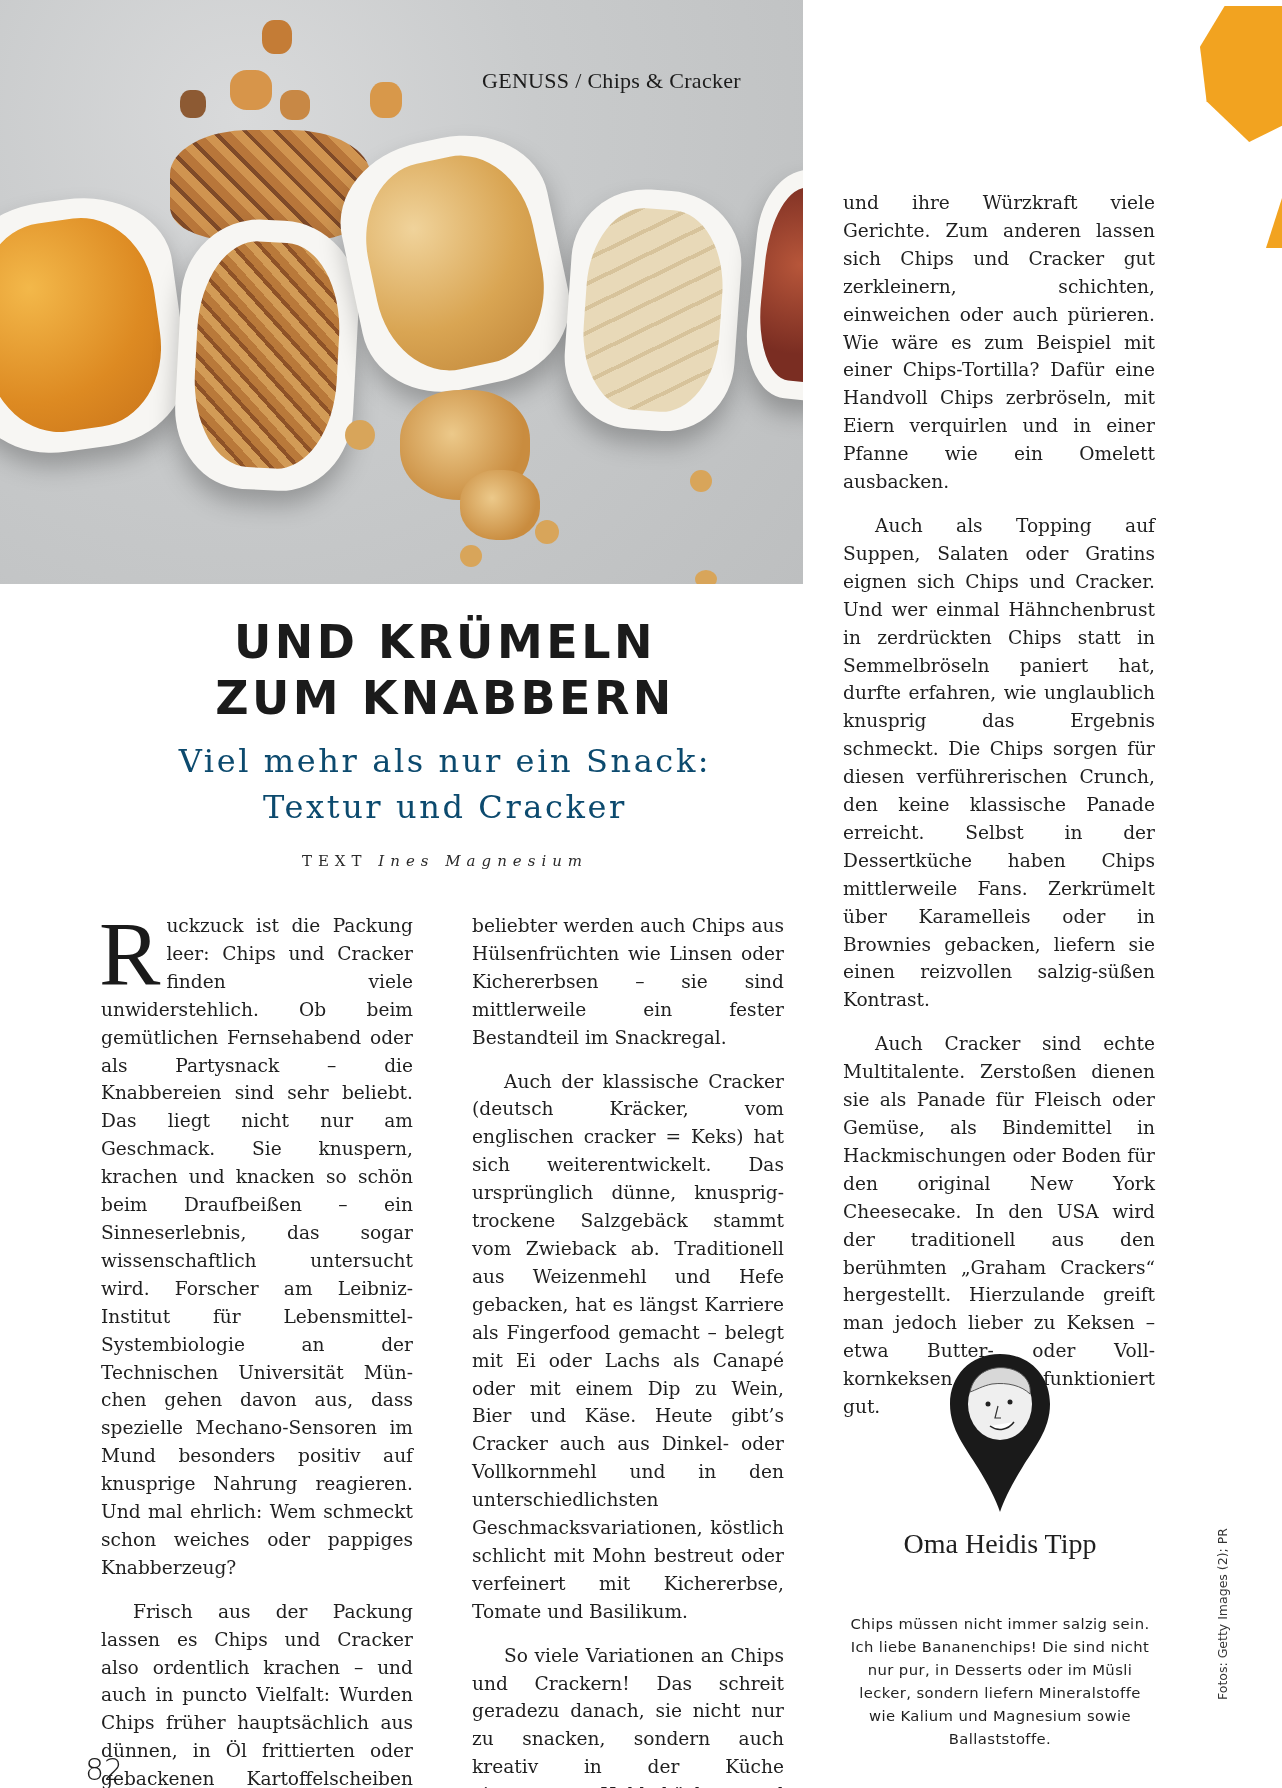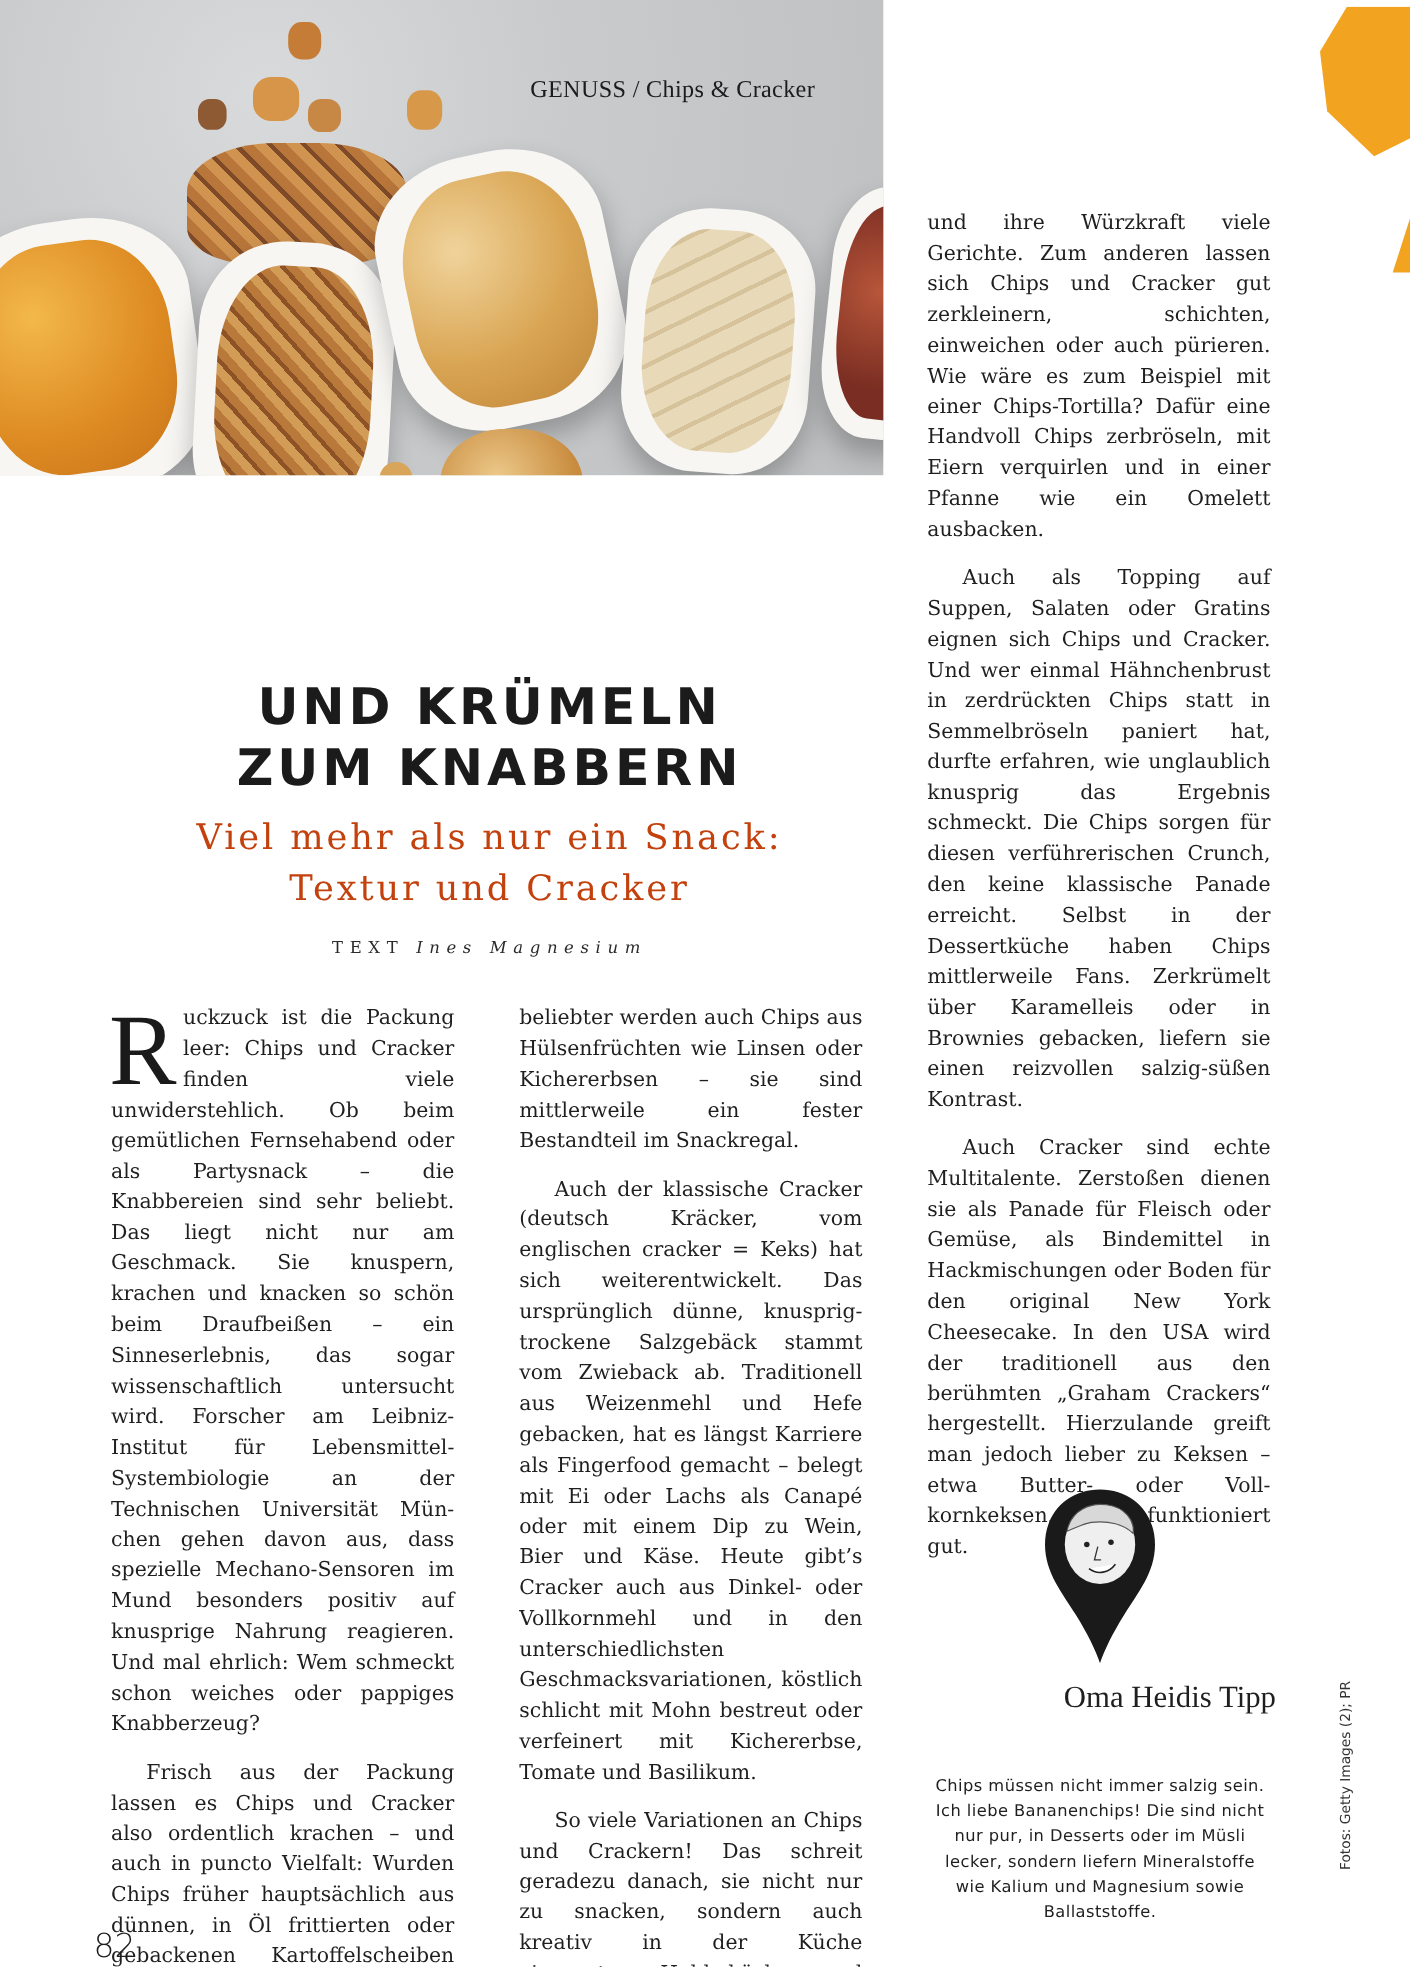--- a/index.html
+++ b/index.html
@@ -2,21 +2,21 @@
 <html><head>
 <meta charset="utf-8">
 <style>
   html, body { margin: 0; padding: 0; }
   body {
     width: 1282px; height: 1788px; position: relative; overflow: hidden;
     background: #ffffff; color: #1e1e1e;
     font-family: "DejaVu Serif", "Liberation Serif", serif;
   }
   .photo {
-    position: absolute; left: 0; top: 0; width: 803px; height: 432px; overflow: hidden;
+    position: absolute; left: 0; top: 0; width: 803px; height: 584px; overflow: hidden;
     background:
       radial-gradient(ellipse 60px 40px at 120px 300px, rgba(0,0,0,0.06), transparent),
       radial-gradient(circle at 30% 20%, #d9dadb 0%, #c9cbcc 40%, #bdbfc0 100%);
   }
   .bowl {
     position: absolute; background: #f7f6f3; border-radius: 44% 44% 40% 40% / 30% 30% 30% 30%;
     box-shadow: 0 14px 24px rgba(0,0,0,0.25);
     overflow: hidden;
   }
   .bowl .fill { position: absolute; left: 10%; top: 8%; width: 80%; height: 84%; border-radius: 40%; }
@@ -33,21 +33,21 @@
   .corner-chip { position: absolute; background: #f2a320; box-shadow: 0 2px 4px rgba(0,0,0,0.08); }
 
   .headline {
     position: absolute; left: 80px; width: 730px; top: 614px; text-align: center;
     font-family: "DejaVu Sans", sans-serif; font-weight: bold; font-size: 46px;
     letter-spacing: 3.5px; line-height: 56px; color: #1b1b1b;
   }
   .subtitle {
     position: absolute; left: 80px; width: 730px; top: 738px; text-align: center;
     font-family: "DejaVu Serif", serif; font-weight: 300; font-size: 32px;
-    letter-spacing: 2.6px; line-height: 46px; color: #c2410c;
+    letter-spacing: 2.6px; line-height: 46px; color: #0c4a6e;
   }
   .byline {
     position: absolute; left: 80px; width: 730px; top: 852px; text-align: center;
     font-size: 15px; letter-spacing: 6px; color: #2a2a2a;
   }
   .byline .name { font-style: italic; }
 
   .col {
     position: absolute; font-family: "DejaVu Serif", serif; font-size: 18.6px; line-height: 27.9px;
     text-align: justify; hyphens: manual; color: #1f1f1f;
@@ -61,21 +61,21 @@
     float: left; font-size: 92px; line-height: 76px; margin: 4px 6px 0 -2px;
     font-family: "Liberation Serif", serif; color: #1a1a1a;
   }
   .end-mark {
     display: inline-block; width: 12px; height: 12px; border-radius: 50%; background: #1a1a1a;
     float: right; margin-top: 8px;
   }
 
   .tip-pin { position: absolute; left: 948px; top: 1352px; width: 104px; height: 162px; }
   .tip-title {
-    position: absolute; left: 840px; width: 320px; top: 1528px; text-align: right;
+    position: absolute; left: 840px; width: 320px; top: 1528px; text-align: center;
     font-family: "Liberation Serif", serif; font-size: 28px; color: #1f1f1f;
   }
   .tip-body {
     position: absolute; left: 848px; width: 304px; top: 1568px; text-align: center;
     font-family: "DejaVu Sans", sans-serif; font-size: 14.8px; line-height: 23px;
     letter-spacing: 0.4px; color: #1f1f1f; margin-top: 44px;
   }
   .credit {
     position: absolute; left: 1215px; top: 1700px; transform-origin: 0 0; transform: rotate(-90deg);
     font-family: "DejaVu Sans", sans-serif; font-size: 12.5px; color: #333; white-space: nowrap;

